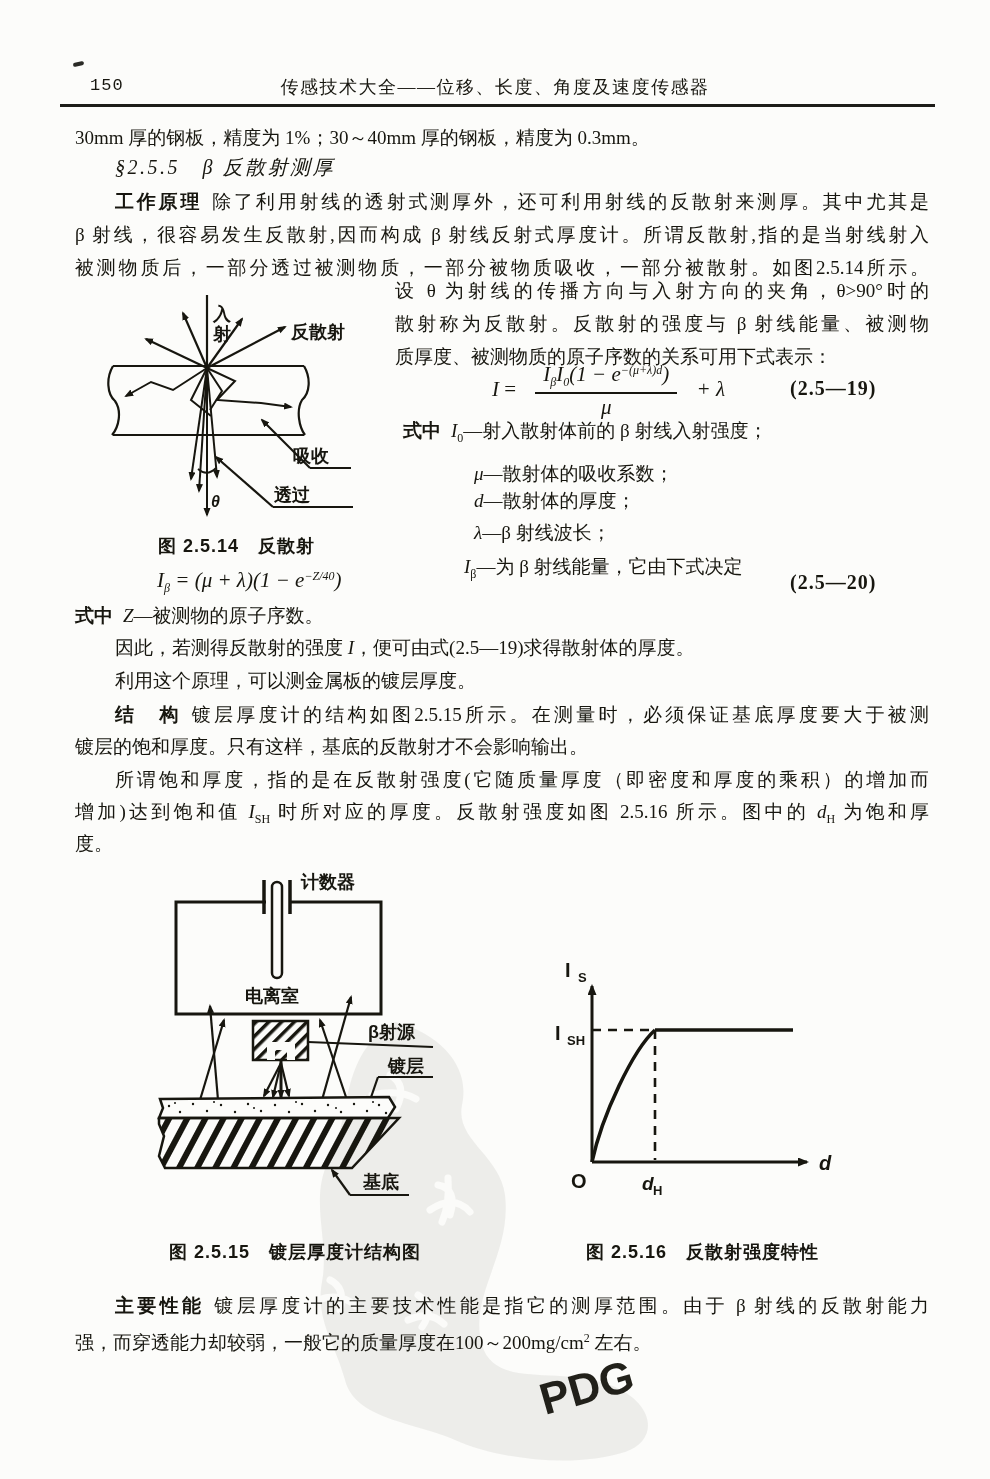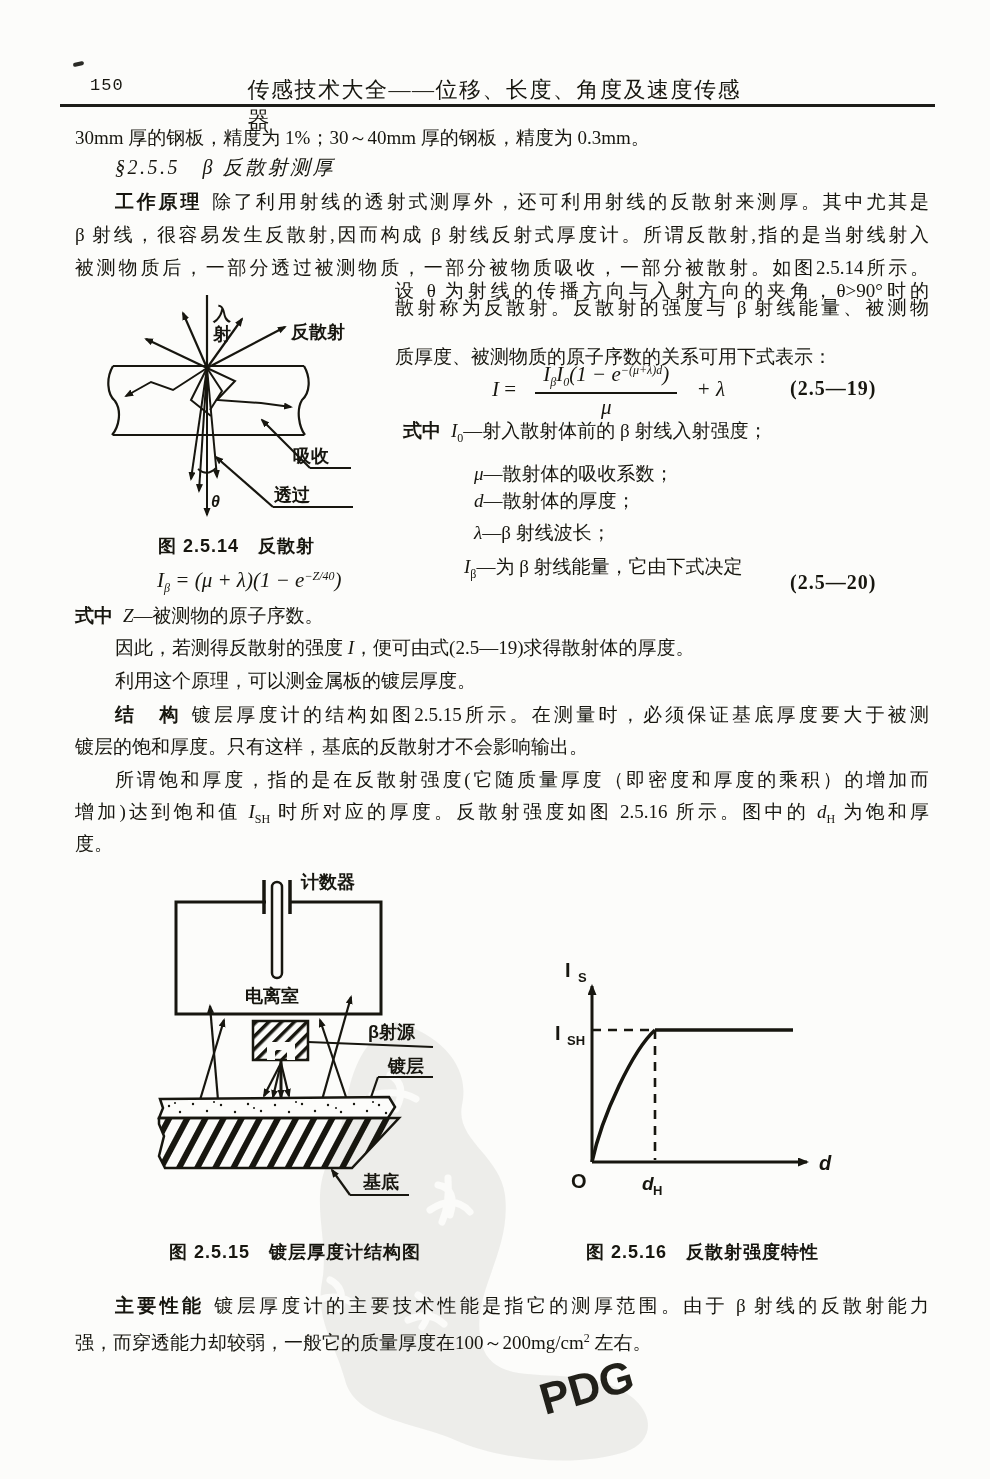--- a/index.html
+++ b/index.html
@@ -6,21 +6,21 @@
   .page{position:relative;width:990px;height:1479px;background:#fcfcfa;overflow:hidden;
         font-family:"Liberation Serif","DejaVu Serif",serif;color:#17160f;}
   .line{position:absolute;font-size:19px;line-height:27px;white-space:nowrap;}
   .just{white-space:normal;text-align:justify;text-align-last:justify;}
   .lead{font-weight:bold;font-family:"Liberation Sans","DejaVu Sans",sans-serif;margin-right:10px;}
   .it{font-style:italic;}
   .sub{font-size:12px;vertical-align:-5px;}
   .sup{font-size:12px;vertical-align:7px;}
   .hdr-num{position:absolute;left:90px;top:76px;font-family:"Liberation Mono","DejaVu Sans Mono",monospace;
            font-size:17px;letter-spacing:1px;}
-  .hdr-title{position:absolute;left:50%;transform:translateX(-50%);top:75px;font-size:22px;letter-spacing:1.5px;}
+  .hdr-title{position:absolute;left:50%;transform:translateX(-50%);top:75px;font-size:18px;letter-spacing:1.5px;}
   .hdr-rule{position:absolute;left:60px;top:104px;width:875px;height:3px;background:#1d1c18;}
   .pen-mark{position:absolute;left:73px;top:62px;width:11px;height:4px;background:#2a2a26;border-radius:2px;transform:rotate(-12deg);}
   .heading{position:absolute;left:115px;top:154px;font-size:20px;font-style:italic;letter-spacing:2.5px;}
   .eq{position:absolute;font-size:21px;font-style:italic;white-space:nowrap;}
   .eq .frac{display:inline-block;vertical-align:middle;text-align:center;margin:0 14px;}
   .eq .frac .num{display:block;padding:0 8px 2px;border-bottom:2px solid #17160f;}
   .eq .frac .den{display:block;padding-top:1px;}
   .eq-tag{position:absolute;font-size:20px;font-weight:bold;letter-spacing:1px;}
   .fig-caption{position:absolute;font-weight:bold;font-family:"Liberation Sans","DejaVu Sans",sans-serif;
                font-size:18px;letter-spacing:1px;}
@@ -54,21 +54,21 @@
   <div class="hdr-rule fg"></div>
 
   <div class="line fg" style="left:75px;top:124px">30mm 厚的钢板，精度为 1%；30～40mm 厚的钢板，精度为 0.3mm。</div>
   <div class="heading fg">§2.5.5　β 反散射测厚</div>
 
   <div class="line just fg" style="left:115px;top:188px;width:814px"><span class="lead">工作原理</span><span>除了利用射线的透射式测厚外，还可利用射线的反散射来测厚。其中尤其是</span></div>
   <div class="line just fg" style="left:75px;top:221px;width:854px">β 射线，很容易发生反散射,因而构成 β 射线反射式厚度计。所谓反散射,指的是当射线射入</div>
   <div class="line just fg" style="left:75px;top:254px;width:854px">被测物质后，一部分透过被测物质，一部分被物质吸收，一部分被散射。如图2.5.14所示。</div>
 
   <div class="line just fg" style="left:395px;top:277px;width:534px">设 θ 为射线的传播方向与入射方向的夹角，θ&gt;90°时的</div>
-  <div class="line just fg" style="left:395px;top:294px;width:534px">散射称为反散射。反散射的强度与 β 射线能量、被测物</div>
+  <div class="line just fg" style="left:395px;top:310px;width:534px">散射称为反散射。反散射的强度与 β 射线能量、被测物</div>
   <div class="line fg" style="left:395px;top:343px">质厚度、被测物质的原子序数的关系可用下式表示：</div>
 
   <div class="eq fg" style="left:492px;top:362px">
     <span>I</span>
     <span style="font-style:normal">=</span>
     <span class="frac">
       <span class="num"><span>I</span><span class="sub">β</span><span>I</span><span class="sub">0</span><span>(1 − e</span><span class="sup">−(μ+λ)d</span><span>)</span></span>
       <span class="den">μ</span>
     </span>
     <span>+ λ</span>

